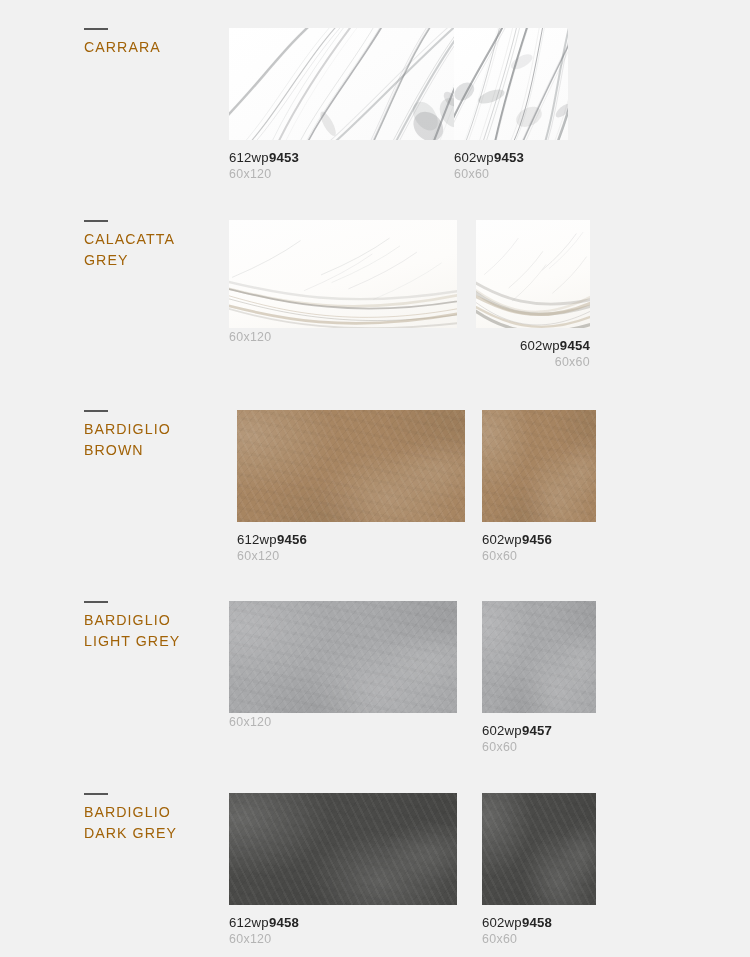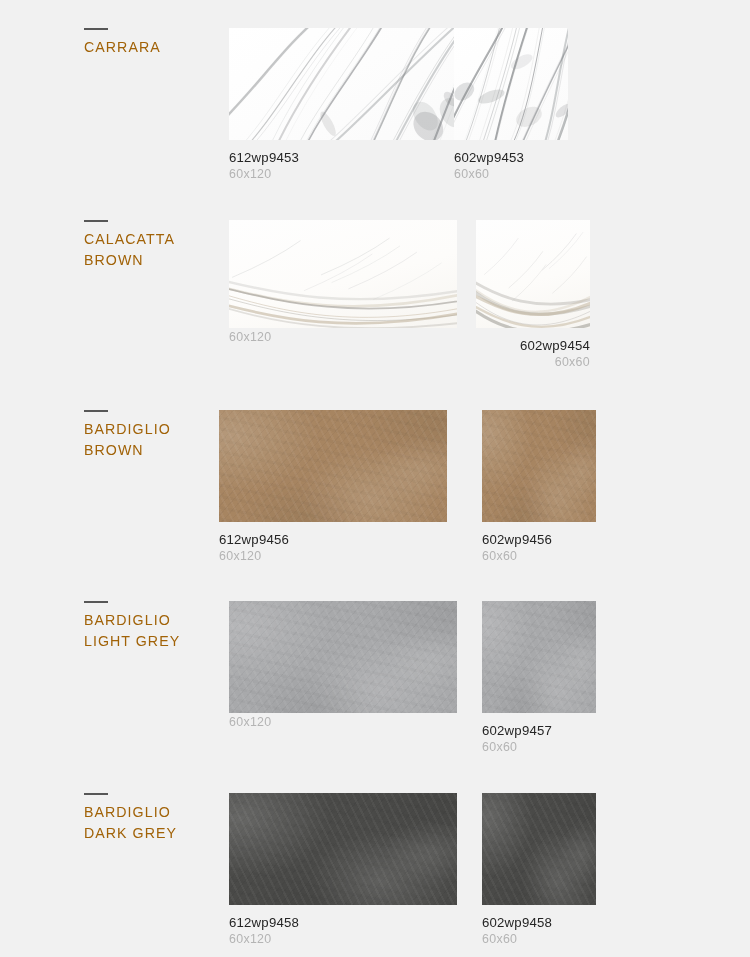--- a/index.html
+++ b/index.html
@@ -69,21 +69,21 @@
   .tile-wide  { width: 228px; height: 112px; }
   .tile-sq    { width: 114px; height: 112px; }
 
   .code {
     margin-top: 10px;
     font-size: 13.2px;
     color: #252525;
     letter-spacing: 0.2px;
     white-space: nowrap;
   }
-  .code b { font-weight: 400; }
+  .code b { font-weight: 700; }
 
   .size {
     margin-top: 2px;
     font-size: 12.4px;
     color: #b4b4b4;
     letter-spacing: 0.3px;
   }
 
   
   .marble-base { position: absolute; inset: 0; }
@@ -206,21 +206,21 @@
           </div>
         </div>
         <div class="code"><span>602wp</span><b>9453</b></div>
         <div class="size">60x60</div>
       </div>
     </div>
     <div class="row" style="top: 220px;">
       <div class="label-col">
         <div class="dash"></div>
         <div class="cat-name">CALACATTA
-BROWN</div>
+GREY</div>
       </div>
       <div class="tile-group" style="left: 229px;">
         <div class="tile tile-wide" style="height: 108px;">
           <div class="marble-base" style="background: linear-gradient(165deg, rgb(254, 254, 254) 0%, rgb(253, 252, 250) 55%, rgb(247, 245, 241) 100%);">
             <svg class="vein-svg" viewBox="0 0 228 108" preserveAspectRatio="none">
               <path d="M -11.4 59.1 C 45.6 73.6, 118.6 90.2, 239.4 69.3" fill="none" stroke="#9d9a94" stroke-width="2.43" stroke-opacity="0.22" stroke-linecap="round"></path>
               <path d="M -11.4 66.0 C 45.6 80.1, 118.6 99.6, 239.4 73.0" fill="none" stroke="#bdae95" stroke-width="2.54" stroke-opacity="0.30" stroke-linecap="round"></path>
               <path d="M -11.4 66.3 C 45.6 79.8, 118.6 100.8, 239.4 79.4" fill="none" stroke="#9d9a94" stroke-width="1.76" stroke-opacity="0.58" stroke-linecap="round"></path>
               <path d="M -11.4 72.5 C 45.6 89.1, 118.6 110.7, 239.4 86.7" fill="none" stroke="#bdae95" stroke-width="0.95" stroke-opacity="0.45" stroke-linecap="round"></path>
               <path d="M -11.4 75.7 C 45.6 91.5, 118.6 111.7, 239.4 93.2" fill="none" stroke="#9d9a94" stroke-width="0.99" stroke-opacity="0.39" stroke-linecap="round"></path>
@@ -260,21 +260,21 @@
         <div class="code"><span>602wp</span><b>9454</b></div>
         <div class="size">60x60</div>
       </div>
     </div>
     <div class="row" style="top: 410px;">
       <div class="label-col">
         <div class="dash"></div>
         <div class="cat-name">BARDIGLIO
 BROWN</div>
       </div>
-      <div class="tile-group" style="left: 219px;">
+      <div class="tile-group" style="left: 237px;">
         <div class="tile tile-wide" style="height: 112px;">
           <div class="marble-base" style="background: rgb(167, 133, 97);">
             <div class="stone"></div>
           </div>
         </div>
         <div class="code"><span>612wp</span><b>9456</b></div>
         <div class="size">60x120</div>
       </div>
       <div class="tile-group" style="left: 482px;">
         <div class="tile tile-sq" style="height: 112px;">

